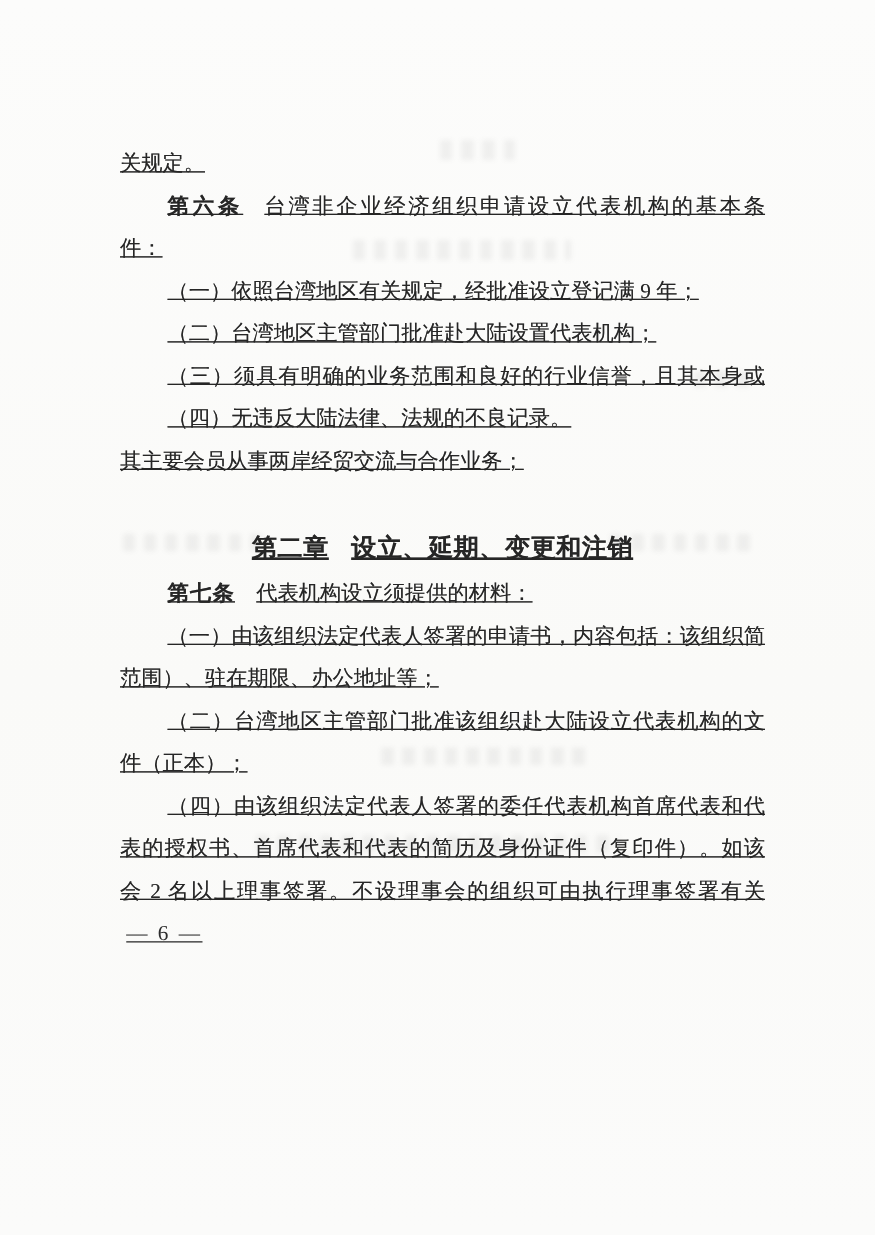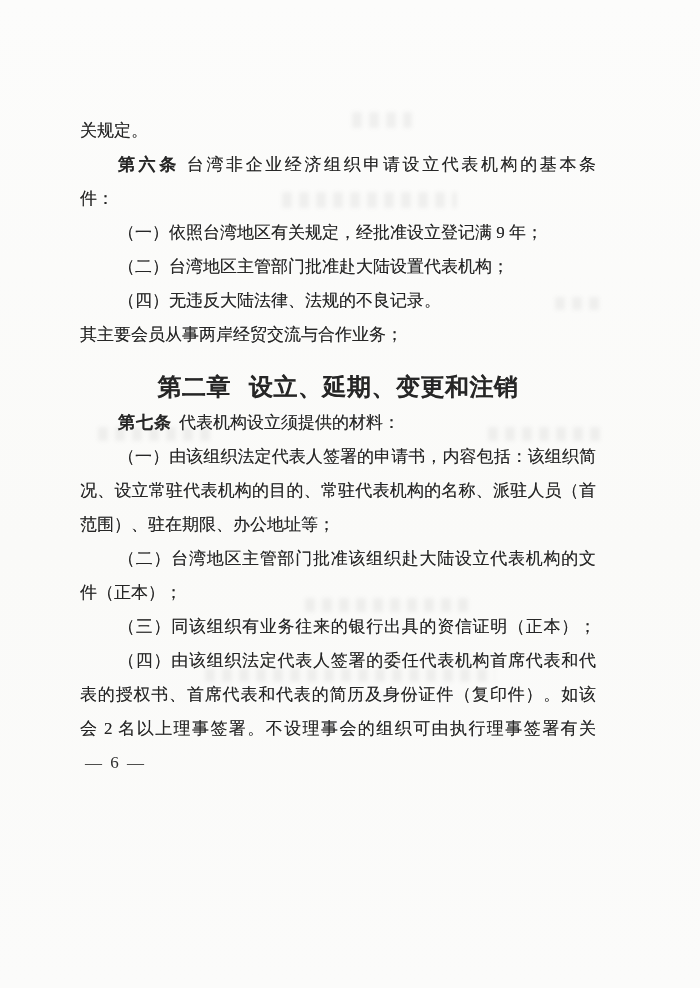--- a/index.html
+++ b/index.html
@@ -15,45 +15,46 @@
     font-family: "Liberation Serif", "DejaVu Serif", serif;
     color: #262626;
   }
   .scan-page {
     position: absolute;
     inset: 0;
     background: linear-gradient(180deg, #fcfcfb 0%, #fafaf8 55%, #fbfbfa 100%);
   }
   .text-block {
     position: absolute;
-    left: 80px;
+    left: 96px;
     top: 114px;
     width: 516px;
+    text-decoration: underline;
   }
   .ln {
     font-size: 17px;
     line-height: 34px;
     height: 34px;
     text-align: left;
     color: #262626;
     text-shadow: 0 0 0.4px rgba(40,40,40,0.55);
   }
   .ind { text-indent: 38px; }
   .just {
     text-align: justify;
     text-align-last: justify;
   }
   .bold-num {
     font-weight: 700;
-    margin-right: 7px;
+    margin-right: 17px;
     letter-spacing: 1px;
   }
   .chapter-heading {
-    margin-top: 16px;
-    font-size: 24px;
+    margin-top: 34px;
+    font-size: 20px;
     line-height: 38px;
     height: 38px;
     font-weight: 700;
     text-align: right;
     text-align-last: center;
     text-indent: 0;
     letter-spacing: 0.5px;
   }
   .chapter-heading .chapter-num { margin-right: 18px; }
   .footer-line {
@@ -102,45 +103,44 @@
     <div class="ln ind just">
       <span class="bold-num">第六条</span><span>台湾非企业经济组织申请设立代表机构的基本条</span>
     </div>
 
     <div class="ln">件：</div>
 
     <div class="ln ind">（一）依照台湾地区有关规定，经批准设立登记满 9 年；</div>
 
     <div class="ln ind">（二）台湾地区主管部门批准赴大陆设置代表机构；</div>
 
+    <div class="ln ind just">（三）须具有明确的业务范围和良好的行业信誉，且其本身或</div>
 
     <div class="ln ind">（四）无违反大陆法律、法规的不良记录。</div>
 
     <div class="ln">其主要会员从事两岸经贸交流与合作业务；</div>
 
     <div class="ln chapter-heading">
       <span class="chapter-num">第二章</span><span>设立、延期、变更和注销</span>
     </div>
 
     <div class="ln ind">
       <span class="bold-num">第七条</span><span>代表机构设立须提供的材料：</span>
     </div>
 
     <div class="ln ind just">（一）由该组织法定代表人签署的申请书，内容包括：该组织简</div>
 
-    <div class="ln just">况、设立常驻代表机构的目的、常驻代表机构的名称、派驻人员（首</div>
 
 
     <div class="ln">范围）、驻在期限、办公地址等；</div>
 
     <div class="ln ind just">（二）台湾地区主管部门批准该组织赴大陆设立代表机构的文</div>
 
     <div class="ln">件（正本）；</div>
 
-    <div class="ln ind just">（三）同该组织有业务往来的银行出具的资信证明（正本）；</div>
 
     <div class="ln ind just">（四）由该组织法定代表人签署的委任代表机构首席代表和代</div>
 
     <div class="ln just">表的授权书、首席代表和代表的简历及身份证件（复印件）。如该</div>
 
 
     <div class="ln just">会 2 名以上理事签署。不设理事会的组织可由执行理事签署有关</div>
 
     <div class="footer-line">— 6 —</div>
 

